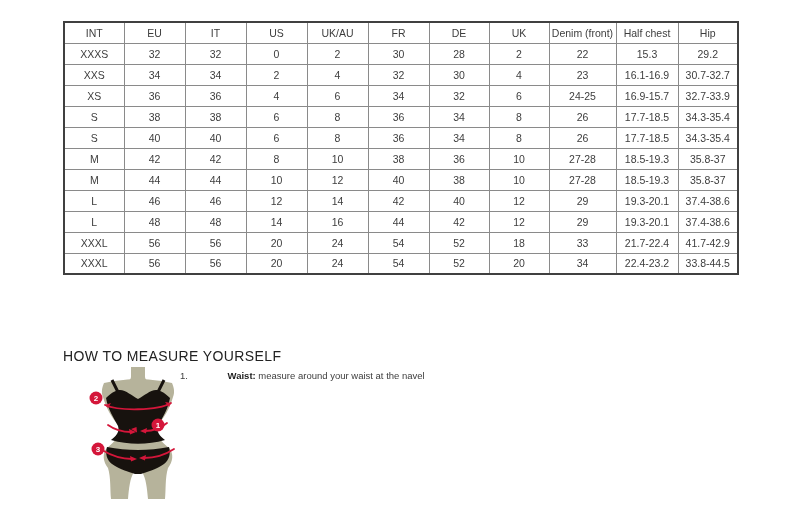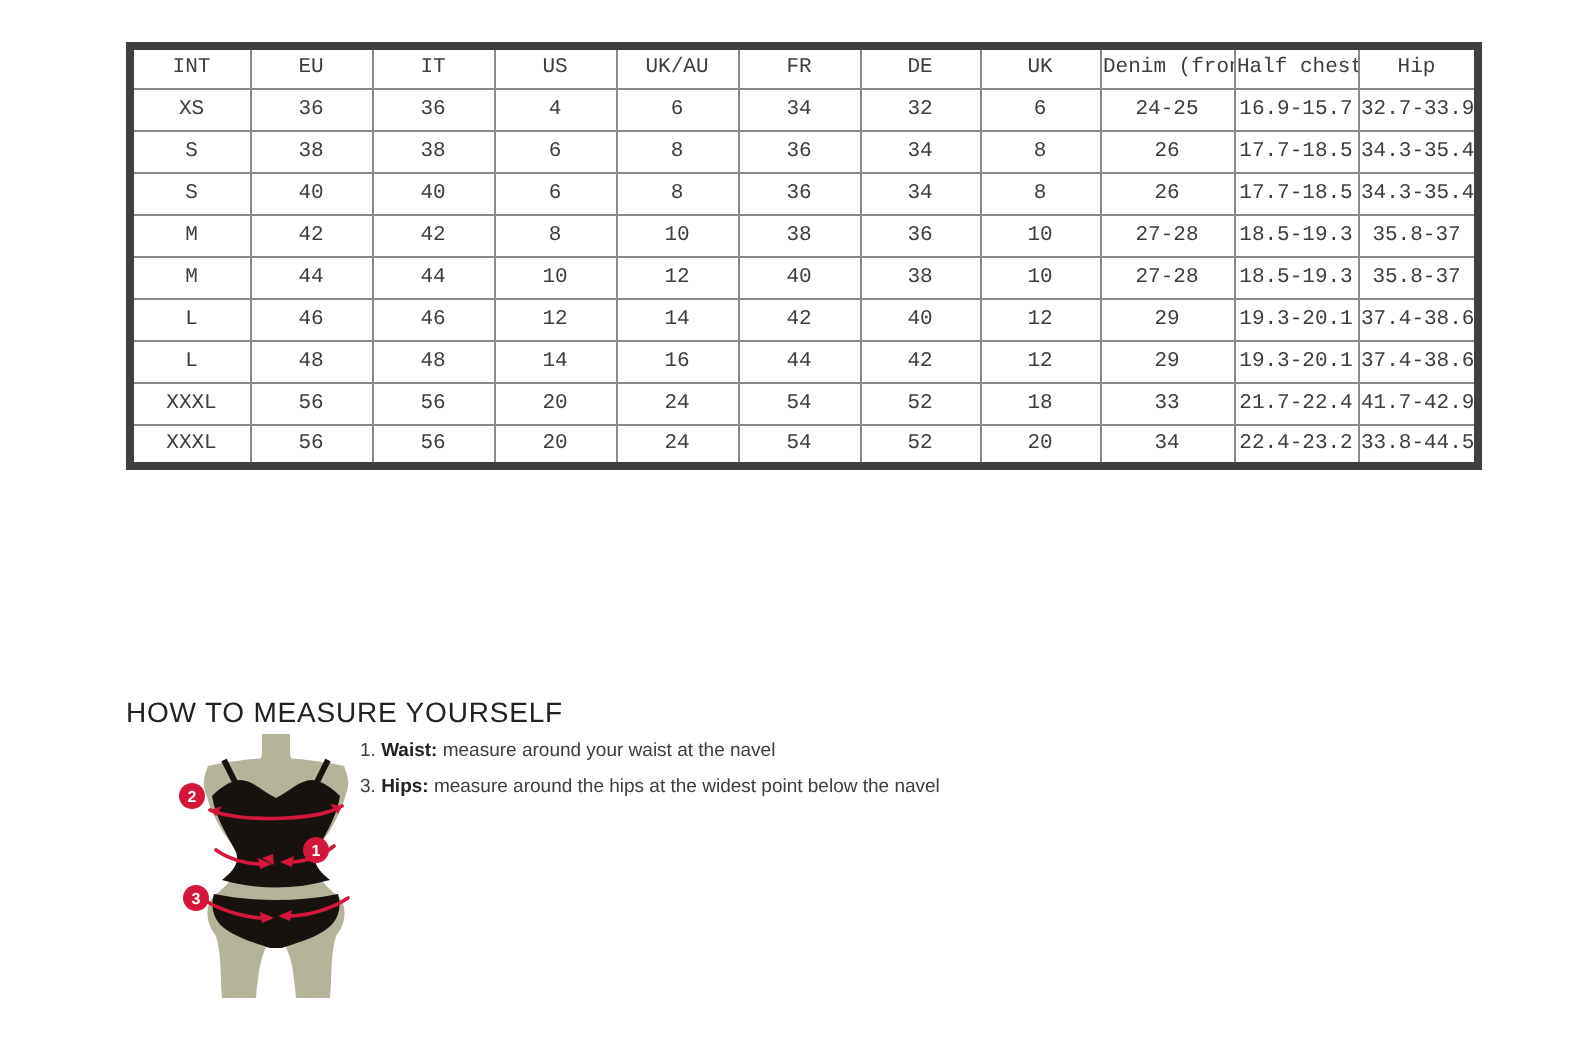--- a/index.html
+++ b/index.html
@@ -14,22 +14,21 @@
   }
 
   
   .size-table {
     position:absolute; left:63px; top:21px;
     width:674px;
     border-collapse:collapse;
     table-layout:fixed;
     font-size:10.5px;
     color:#3d3d3d;
-    border:4px solid #404040;
-    font-family:Liberation Mono, monospace;
+    border:2px solid #404040;
   }
   .size-table th, .size-table td {
     border:1px solid #8a8a8a;
     height:21px;
     text-align:center;
     vertical-align:middle;
     font-weight:normal;
     white-space:nowrap;
     overflow:hidden;
     padding:0 1px;
@@ -44,21 +43,21 @@
   }
   .figure-wrap {
     position:absolute; left:84px; top:366px;
     width:108px; height:140px;
   }
   .steps {
     position:absolute; left:180px; top:371px;
     font-size:9.5px; color:#3d3d3d;
   }
   .step { margin-bottom:8px; line-height:9.5px; }
-  .step b { color:#222222; }
+  .step b { color:#222222;margin-left:37px; }
   .badge-num {
     font-family:"Liberation Sans", sans-serif;
     font-size:8px; font-weight:bold;
     fill:#ffffff;
   }
 </style>
 </head>
 <body>
 
 <div class="page">
@@ -87,20 +86,46 @@
           <th>FR</th>
           <th>DE</th>
           <th>UK</th>
           <th>Denim (front)</th>
           <th>Half chest</th>
           <th>Hip</th>
         </tr>
     </thead>
     <tbody>
         <tr>
+          <td>XXXS</td>
+          <td>32</td>
+          <td>32</td>
+          <td>0</td>
+          <td>2</td>
+          <td>30</td>
+          <td>28</td>
+          <td>2</td>
+          <td>22</td>
+          <td>15.3</td>
+          <td>29.2</td>
+        </tr>
+        <tr>
+          <td>XXS</td>
+          <td>34</td>
+          <td>34</td>
+          <td>2</td>
+          <td>4</td>
+          <td>32</td>
+          <td>30</td>
+          <td>4</td>
+          <td>23</td>
+          <td>16.1-16.9</td>
+          <td>30.7-32.7</td>
+        </tr>
+        <tr>
           <td>XS</td>
           <td>36</td>
           <td>36</td>
           <td>4</td>
           <td>6</td>
           <td>34</td>
           <td>32</td>
           <td>6</td>
           <td>24-25</td>
           <td>16.9-15.7</td>
@@ -289,16 +314,15 @@
       </g>
       <g>
         <circle cx="14" cy="83" r="6.5" fill="#d4163a"></circle>
         <text x="14" y="86" text-anchor="middle" class="badge-num">3</text>
       </g>
     </svg>
   </div>
 
   <div class="steps">
       <div class="step"><span>1. </span><b>Waist:</b><span> measure around your waist at the navel</span></div>
-      <div class="step"><span>3. </span><b>Hips:</b><span> measure around the hips at the widest point below the navel</span></div>
     </div>
 
 </div>
 
 </body></html>

